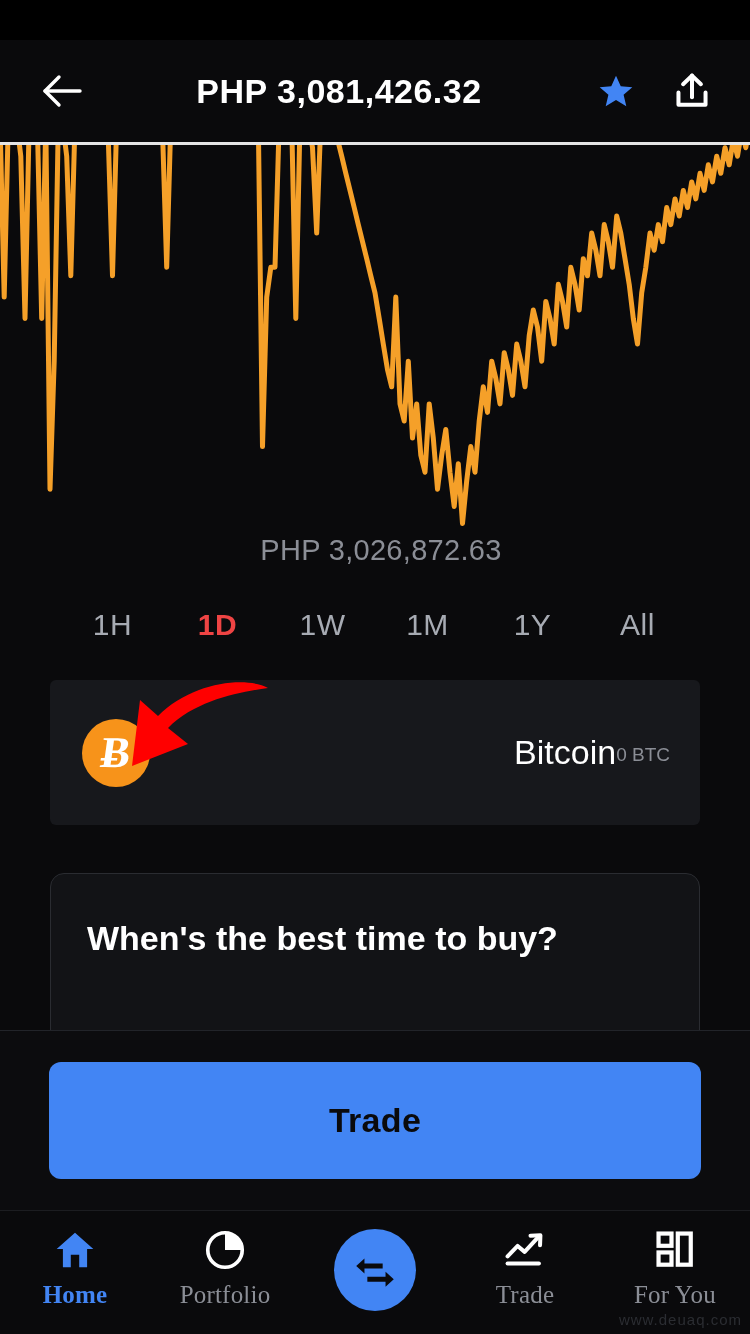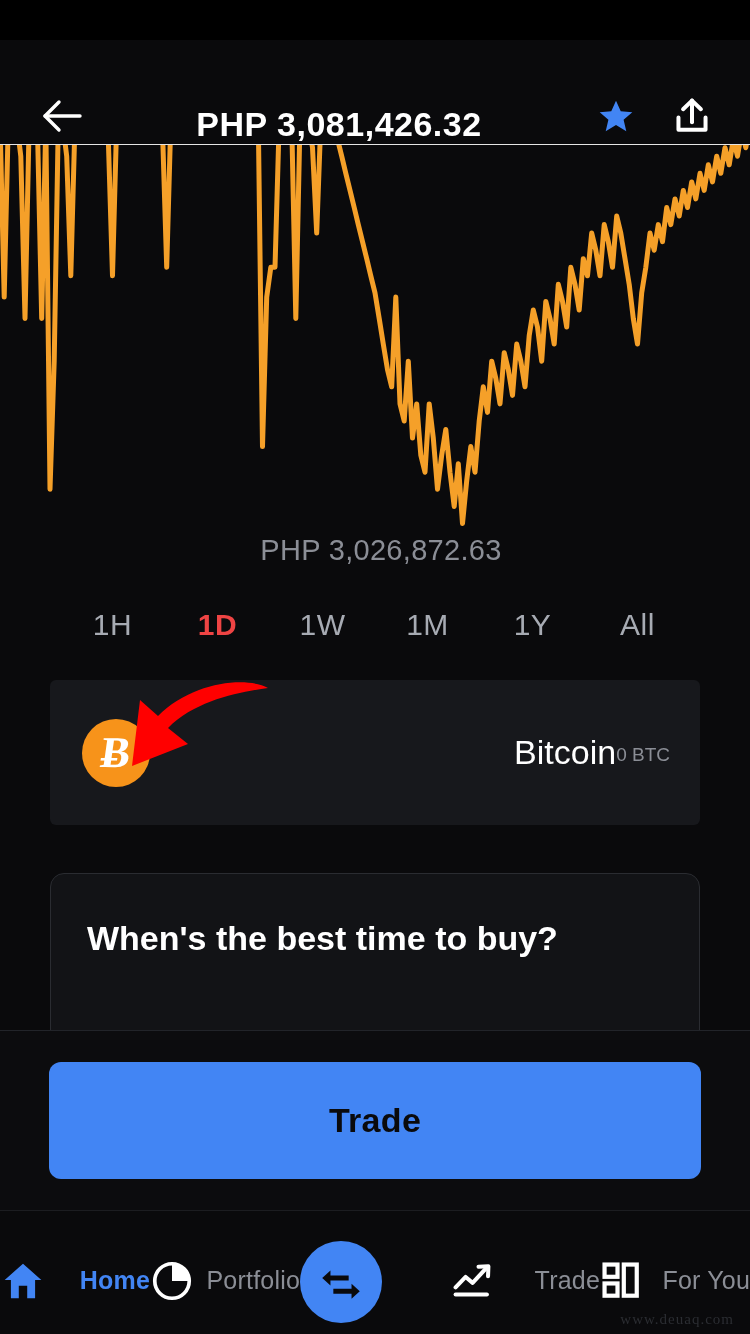--- a/index.html
+++ b/index.html
@@ -16,24 +16,24 @@
   
   .status-strip {
     height:40px; width:100%;
     background:#000;
   }
 
   
   .header {
     height:105px; width:100%;
     background:#0a0a0c;
-    display:flex; align-items:flex-end;
+    display:flex; align-items:center;
     padding:0 34px;
     gap:0;
-    border-bottom:1px solid #e5e5e5;
+    border-bottom:3px solid #e5e5e5;
   }
   .hdr-back {
     width:56px; height:56px;
     display:flex; align-items:center; justify-content:center;
     flex:0 0 auto;
   }
   .hdr-title {
     flex:1 1 auto;
     text-align:center;
     font-size:34px;
@@ -177,42 +177,42 @@
     position:absolute;
     left:0; top:1210px;
     width:750px; height:124px;
     background:#0a0a0c;
     border-top:1px solid #1c1d21;
     display:flex; align-items:flex-start;
   }
   .nav-item {
     flex:1 1 0;
     height:100%;
-    display:flex; flex-direction:row;
-    align-items:center; justify-content:space-between;
+    display:flex; flex-direction:column;
+    align-items:center; justify-content:flex-start;
     padding-top:16px;
     gap:8px;
+    font-family:Liberation Serif, serif;
   }
   .nav-icon { height:46px; display:flex; align-items:center; justify-content:center; }
   .nav-label { font-size:25px; color:#8b8e96; letter-spacing:0.2px; }
   .nav-item.active .nav-label { color:#4285f4; font-weight:bold; }
   .nav-fab {
     width:82px; height:82px; border-radius:50%;
     background:#4285f4;
     display:flex; align-items:center; justify-content:center;
     margin-top:2px;
   }
 
   .watermark {
     position:absolute;
-    right:16px; bottom:6px;
+    right:8px; bottom:6px;
     font-size:15px;
     color:#2b2d32;
     letter-spacing:1px;
-    font-family:Liberation Serif, serif;
   }
 </style>
 </head>
 <body>
 
 <div class="status-strip"></div>
 
 <div class="header">
   <div class="hdr-back">
     <svg width="40" height="34" viewBox="0 0 40 34">

